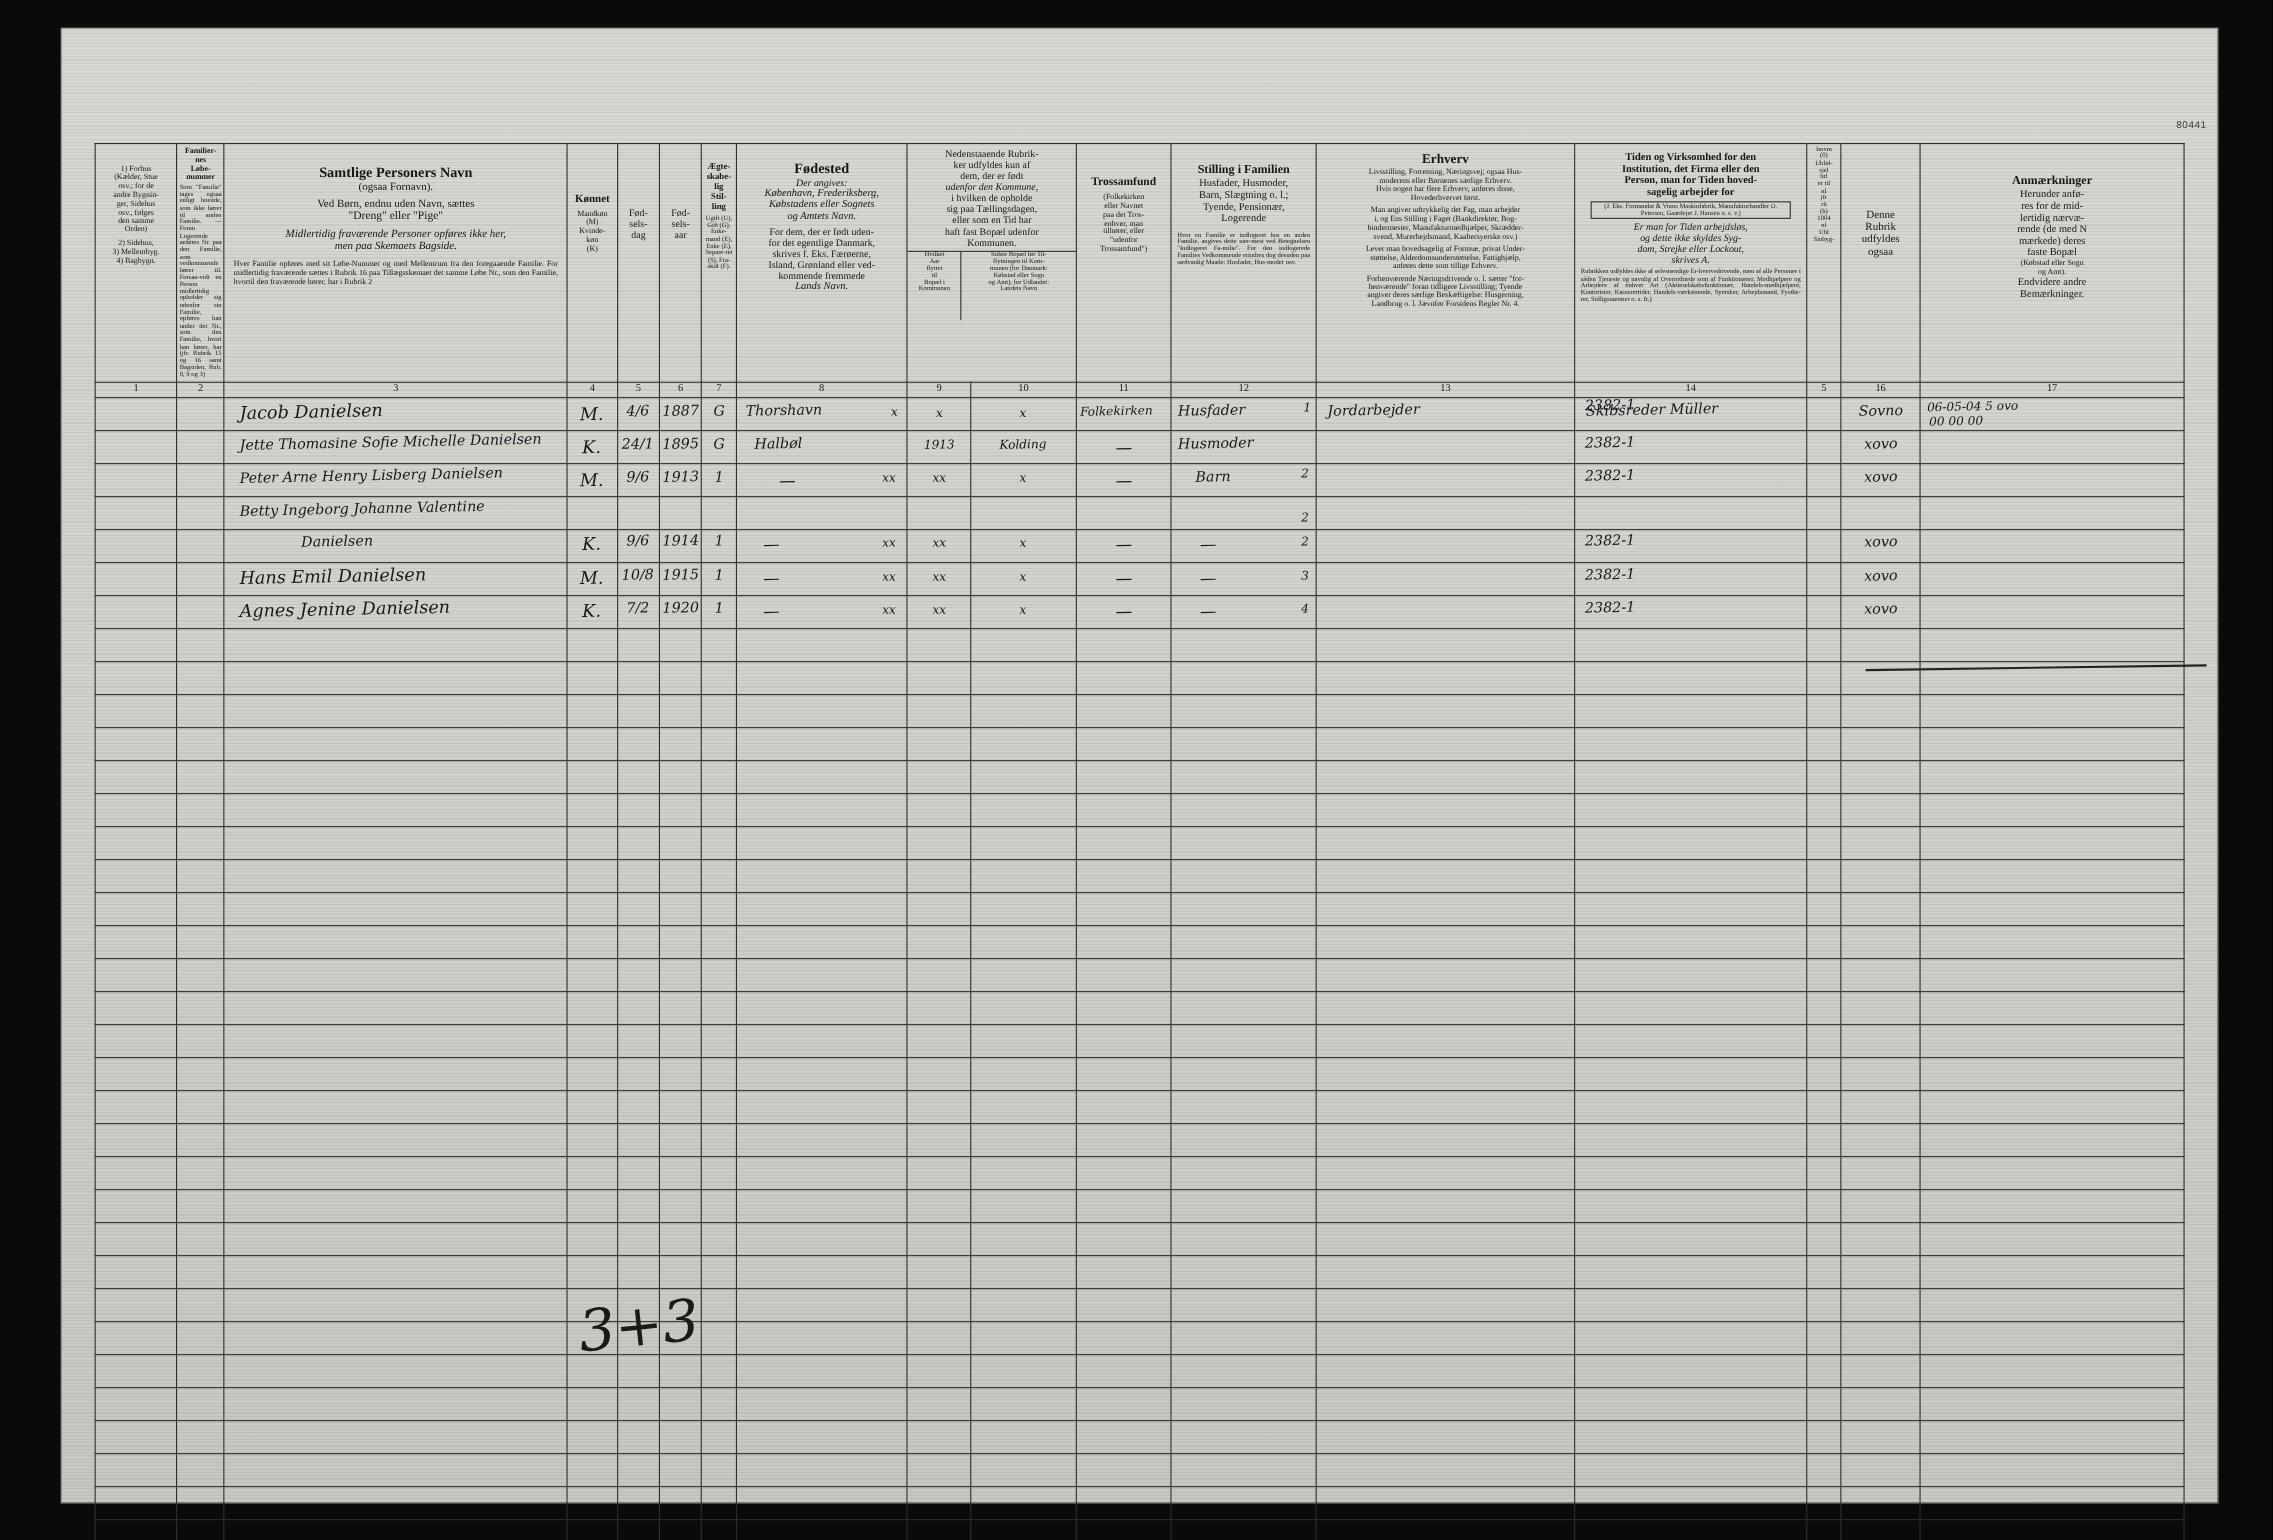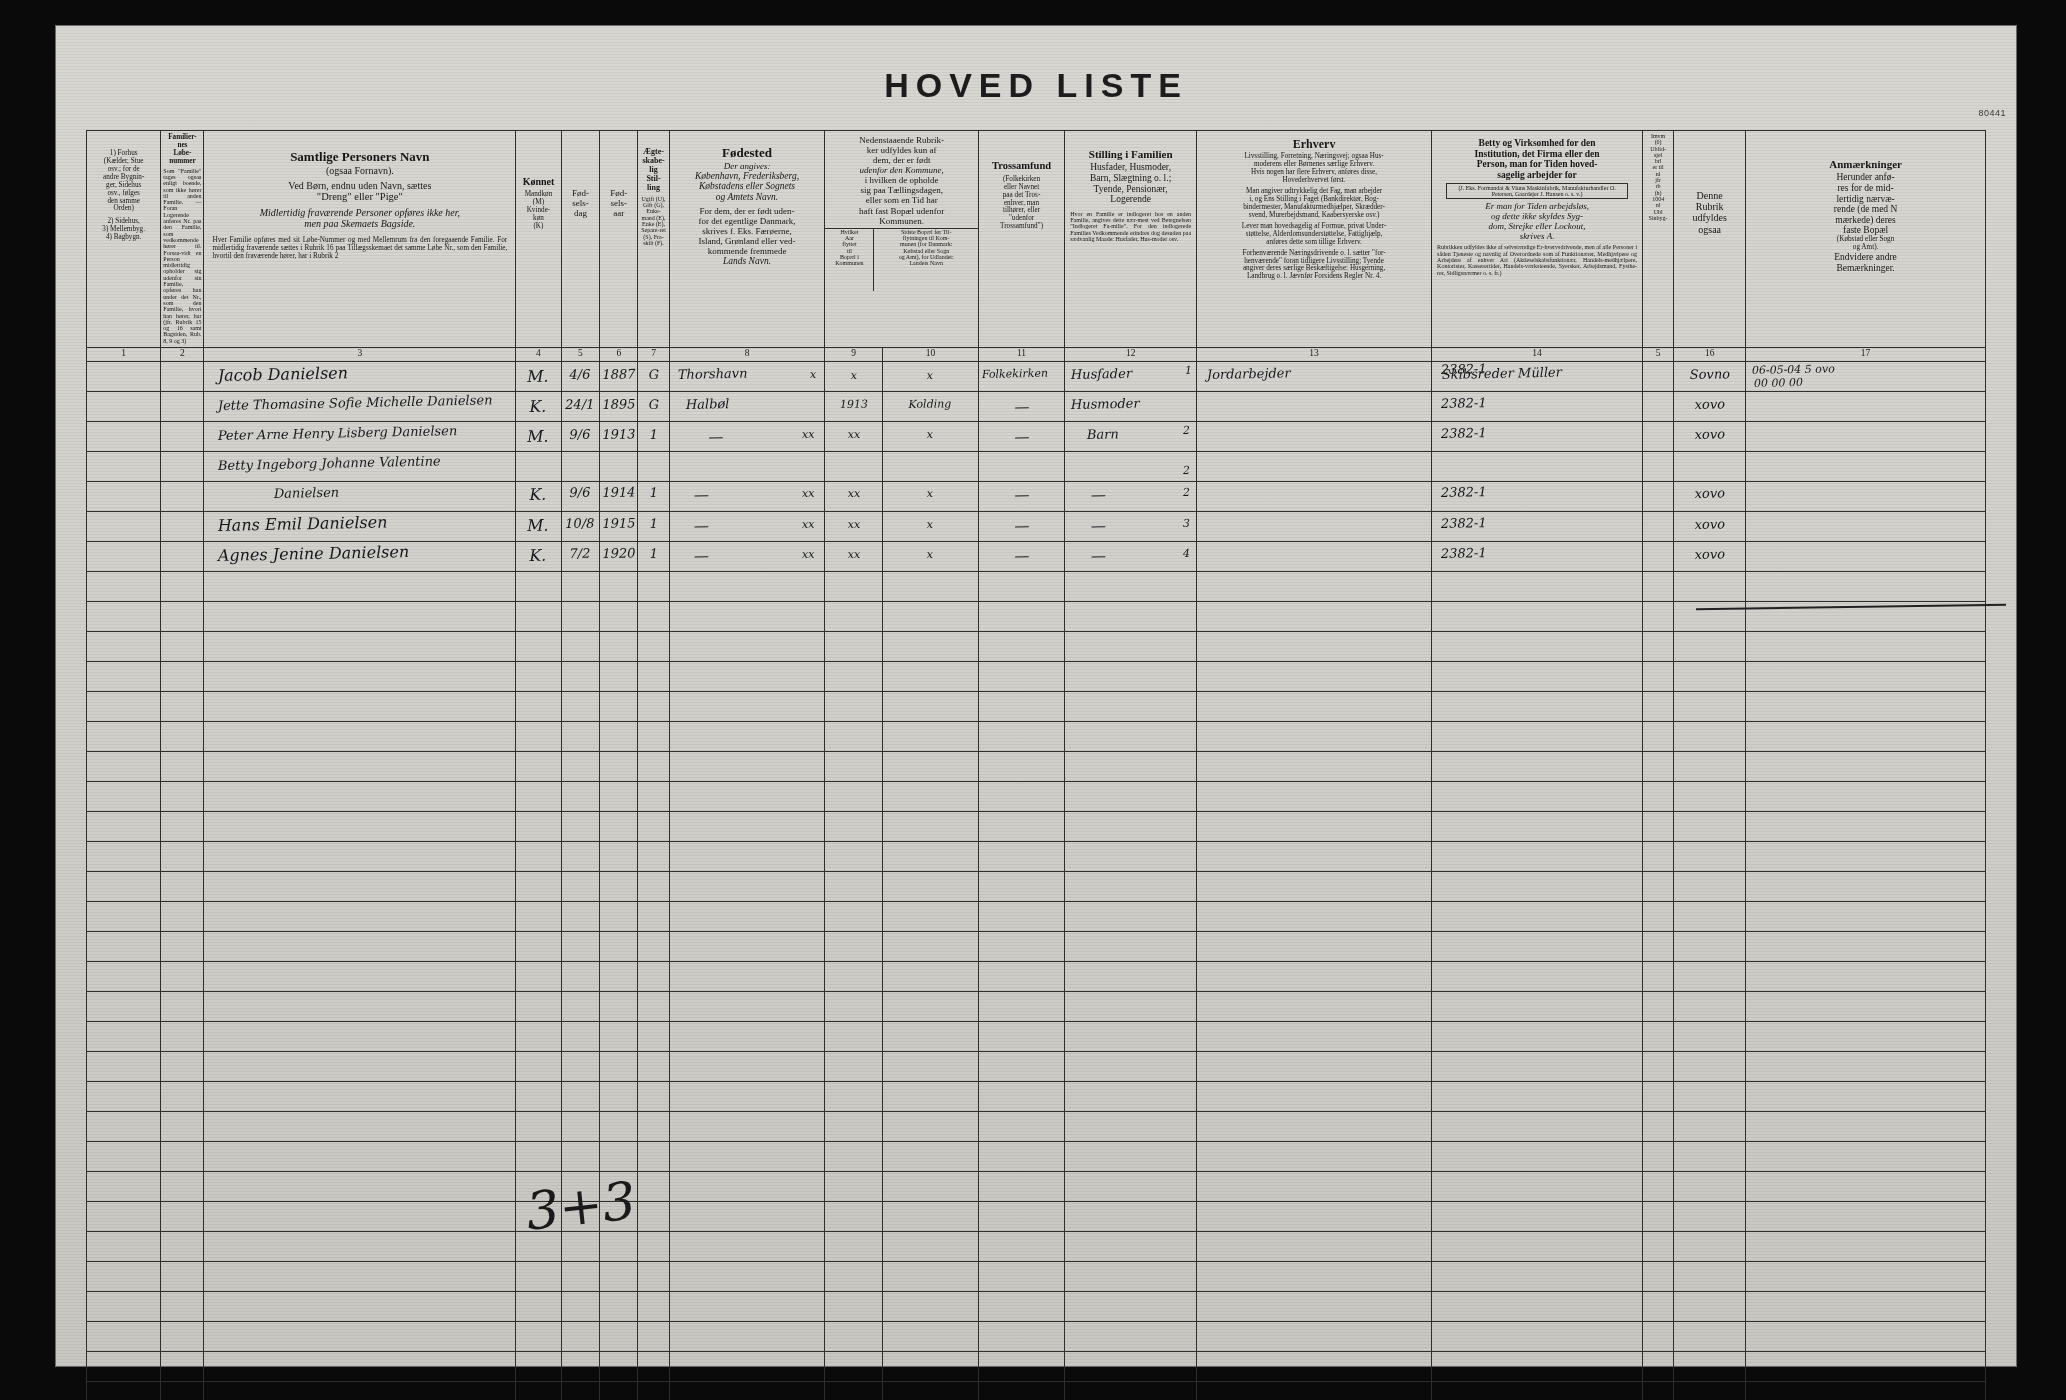--- a/index.html
+++ b/index.html
@@ -53,21 +53,20 @@
   .strike{
     position:absolute;height:2px;background:#222;transform:rotate(-0.8deg);
   }
 </style>
 </head>
 <body>
 
 <div id="page">
   <div id="sheet">
 
-    <div id="title">HOVED LISTE</div>
     <div id="corner-code">80441</div>
 
     <table>
       <colgroup>
         <col style="width:62px">
           <col style="width:36px">
           <col style="width:260px">
         <col style="width:38px">
           <col style="width:32px">
           <col style="width:32px">
@@ -250,21 +249,21 @@
             <div style="height:3px"></div>
             <div>Forhenværende Næringsdrivende o. l. sætter "for-</div>
             <div>henværende" foran tidligere Livsstilling; Tyende</div>
             <div>angiver deres særlige Beskæftigelse: Husgerning,</div>
             <div>Landbrug o. l. Jævnfør Forsidens Regler Nr. 4.</div>
           </div>
         </td>
 
         <td class="hdr">
           <div style="font-weight:bold;font-size:9.5px;margin-top:4px">
-            <div>Betty og Virksomhed for den</div>
+            <div>Tiden og Virksomhed for den</div>
             <div>Institution, det Firma eller den</div>
             <div>Person, man for Tiden hoved-</div>
             <div>sagelig arbejder for</div>
           </div>
           <div class="vtiny" style="border:1px solid #2e2e2c;margin:2px 12px;padding:1px">(J. Eks. Formandat &amp; Viuns Maskinfabrik, Manufakturhandler O. Petersen, Gaardejer J. Hansen o. s. v.)</div>
           <div class="ital" style="font-size:9px">
             <div>Er man for Tiden arbejdsløs,</div>
             <div>og dette ikke skyldes Syg-</div>
             <div>dom, Strejke eller Lockout,</div>
             <div>skrives A.</div>

